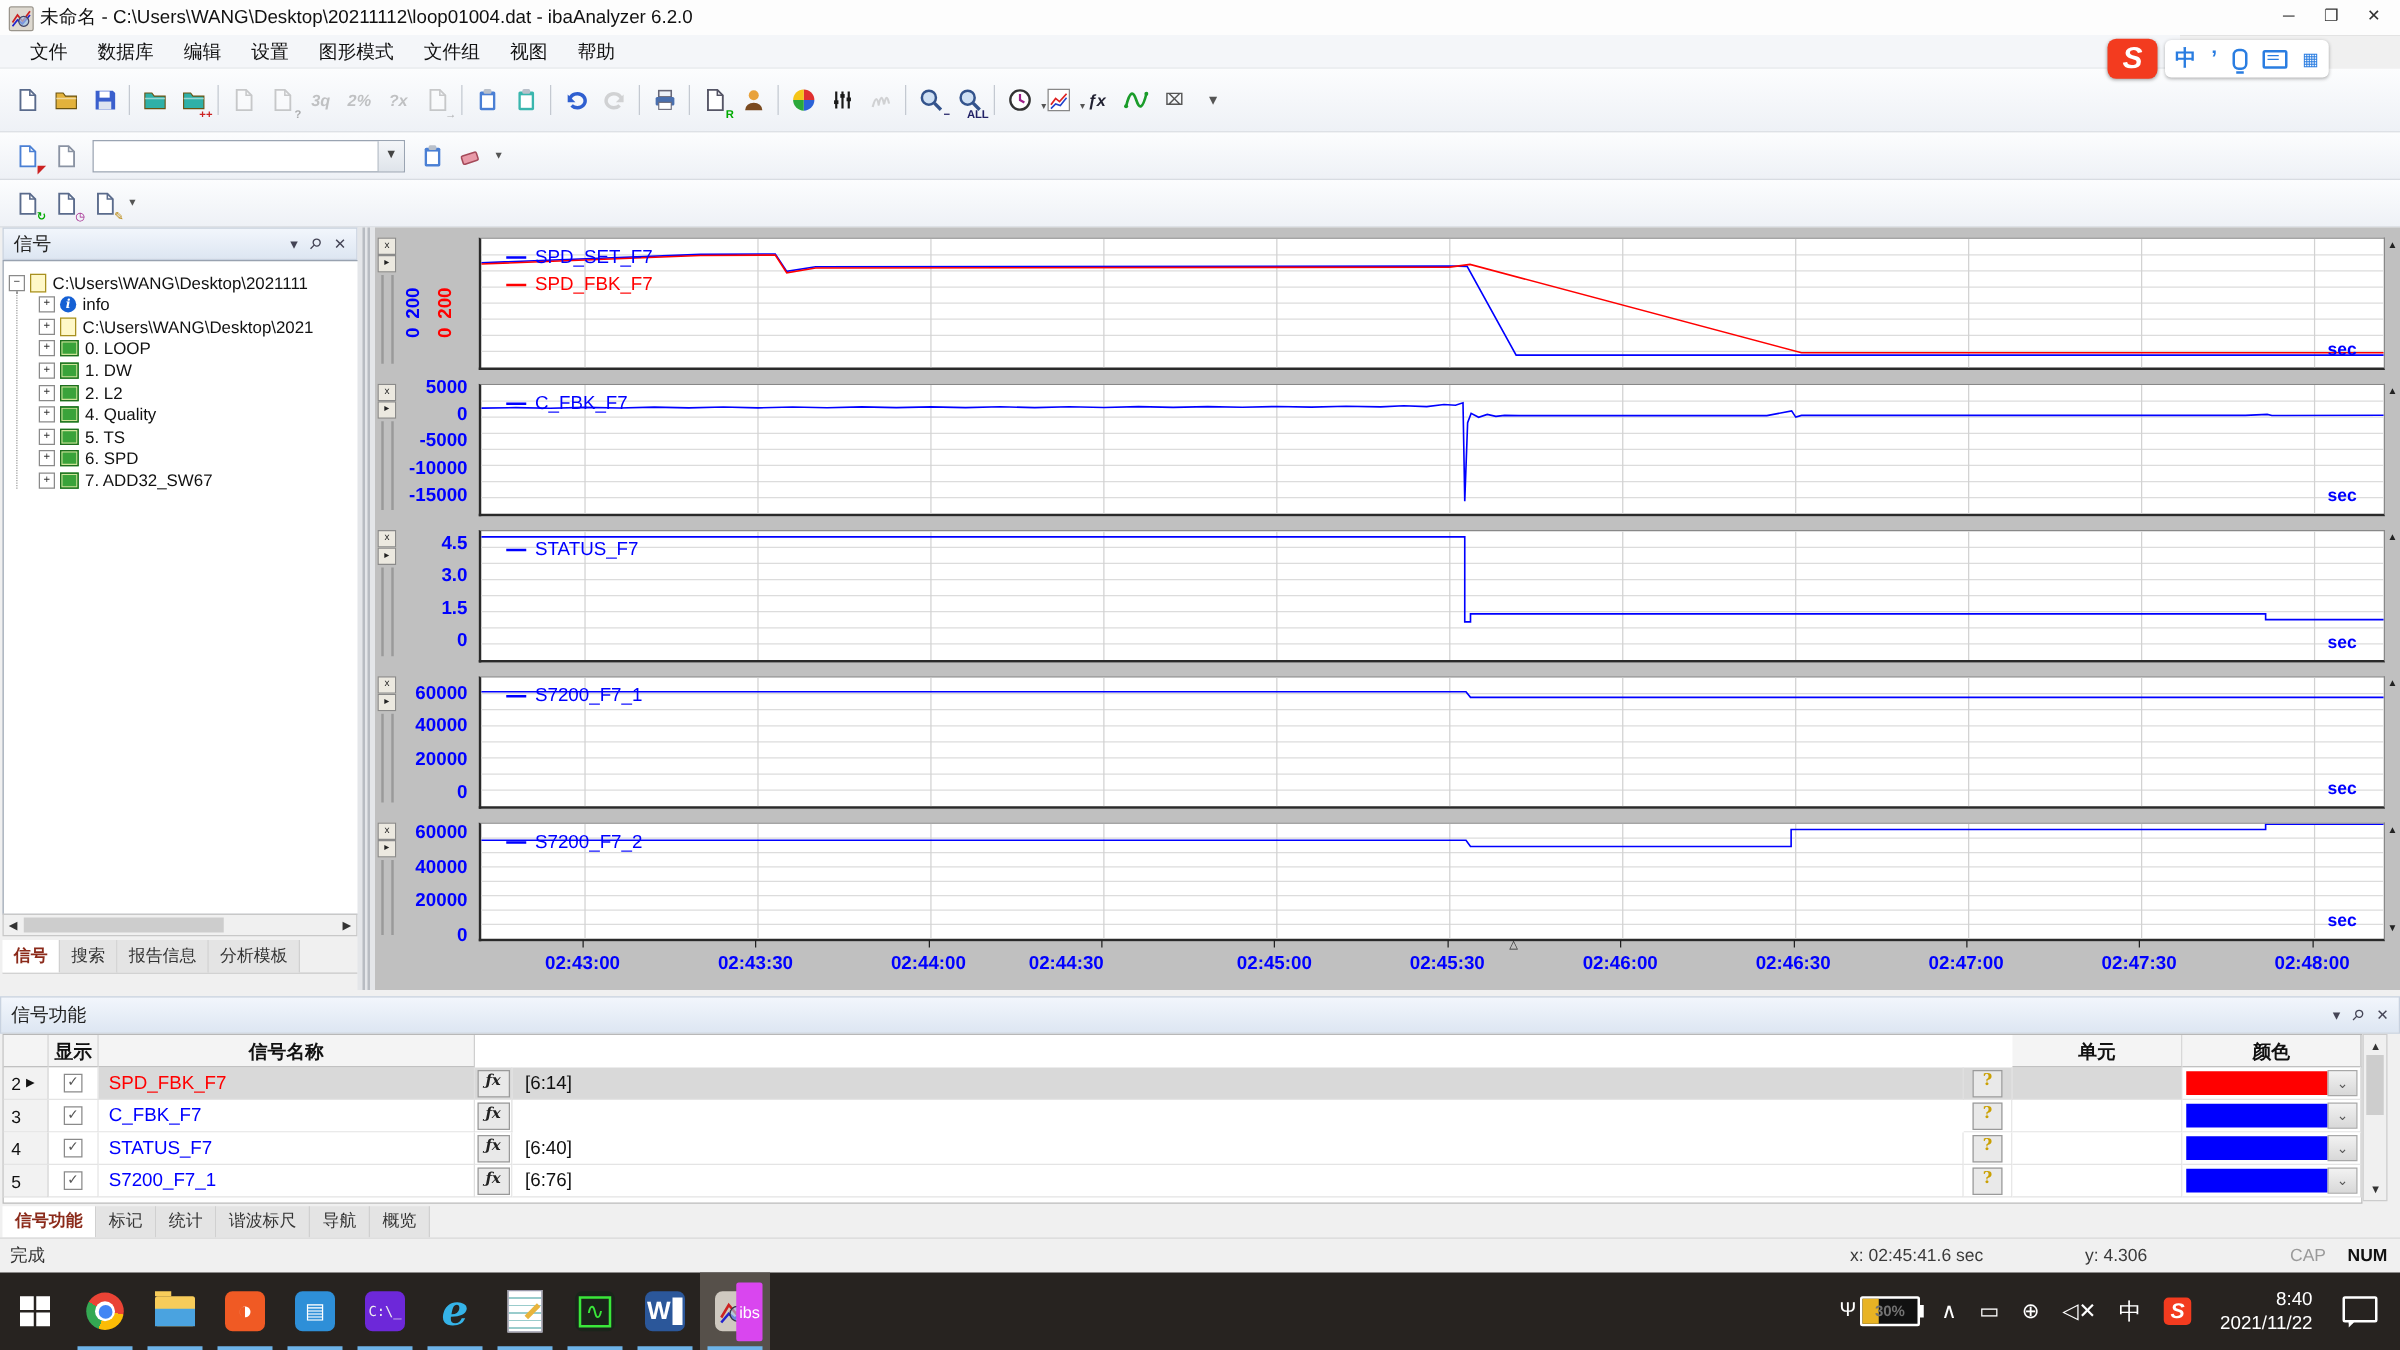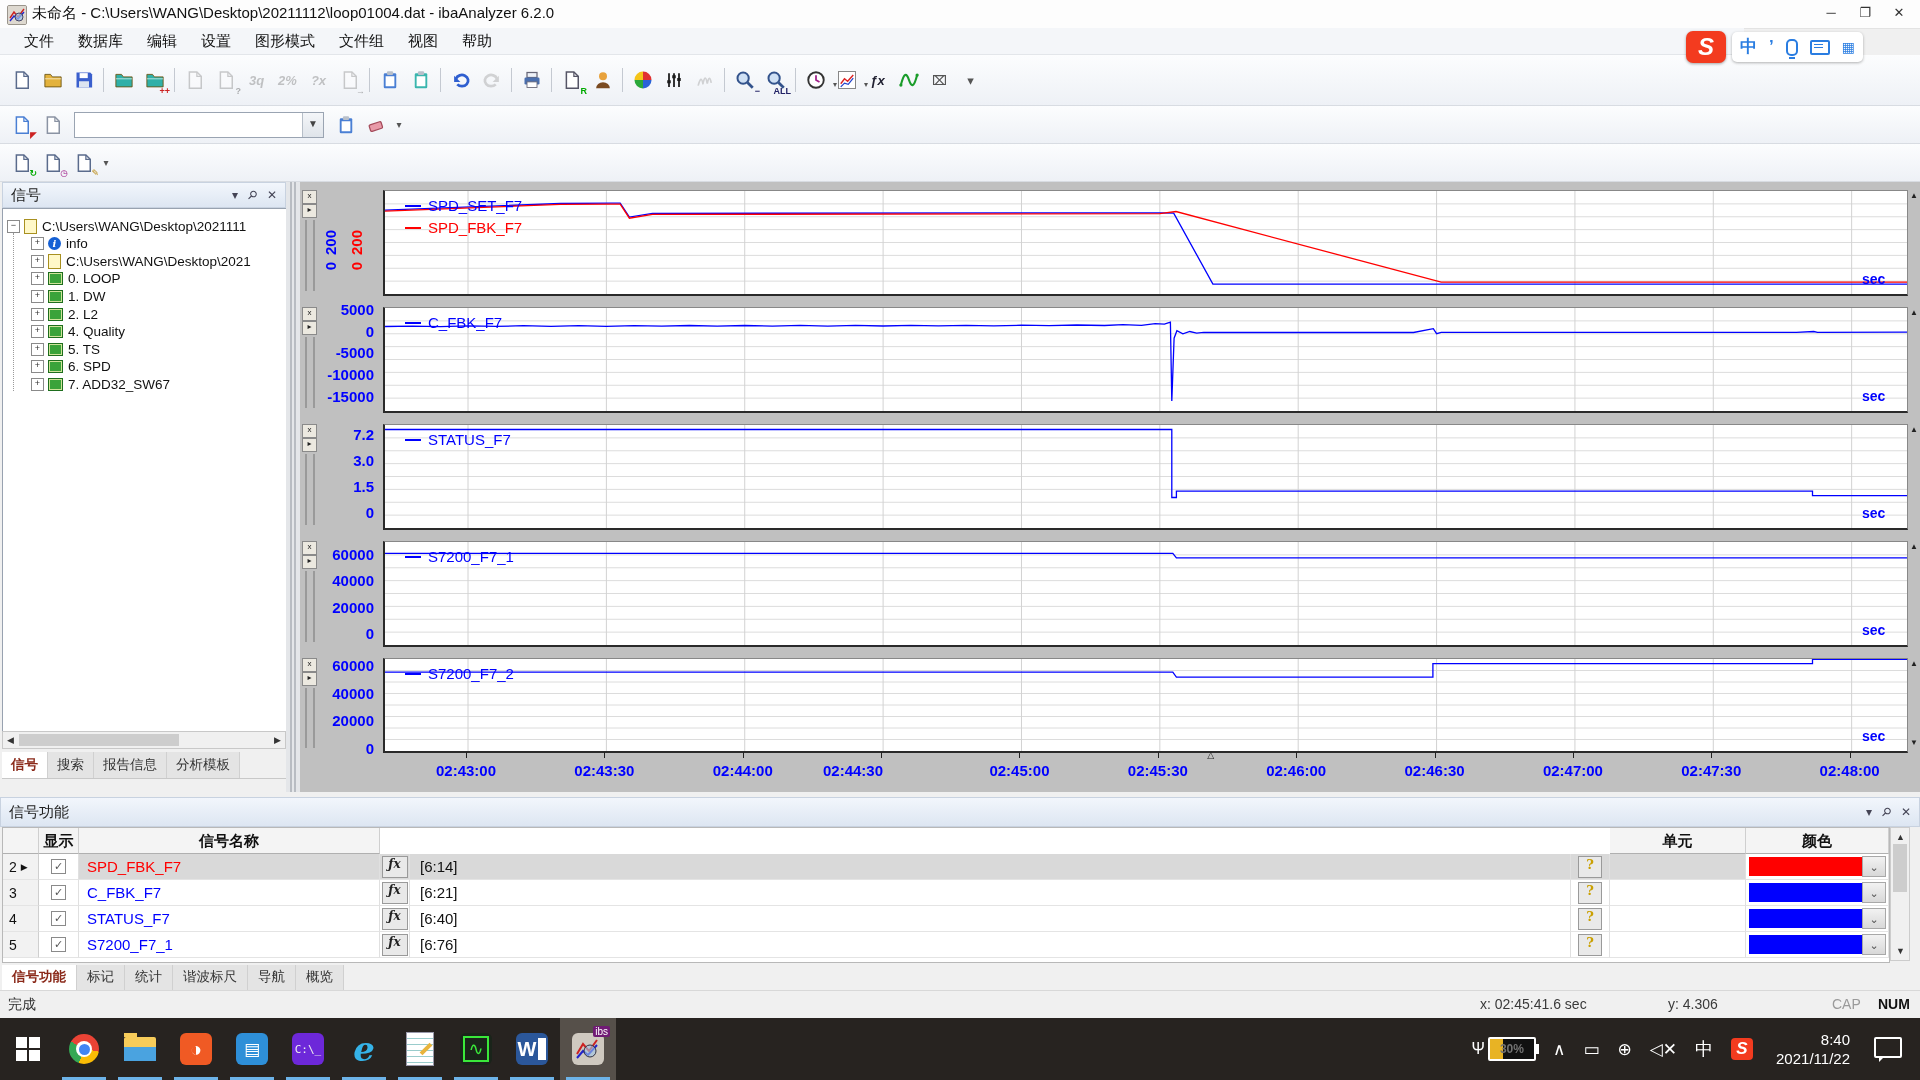--- a/index.html
+++ b/index.html
@@ -568,21 +568,21 @@
           <span class="dash" style="background: rgb(0, 0, 255);"></span>
           <span>C_FBK_F7</span>
         </div>
         <span class="seclab" style="left: 1562px; top: 81px;">sec</span>
       </div>
       <span class="rarrow" style="top: 126px;">▲</span>
       <div class="abs" style="left: 0px; top: 242px; width: 1620px; height: 103px;">
         <div class="strip-btn" style="left: 2px; top: 0px;">x</div>
         <div class="strip-btn" style="left: 2px; top: 14px;">▸</div>
         <div class="strip-rail" style="left: 5px; top: 30px; height: 71px;"></div>
-        <span class="ytick" style="left: 14px; top: 1.92424px; color: rgb(0, 0, 255);">7.2</span>
+        <span class="ytick" style="left: 14px; top: 1.92424px; color: rgb(0, 0, 255);">4.5</span>
         <span class="ytick" style="left: 14px; top: 27.9343px; color: rgb(0, 0, 255);">3.0</span>
         <span class="ytick" style="left: 14px; top: 53.9444px; color: rgb(0, 0, 255);">1.5</span>
         <span class="ytick" style="left: 14px; top: 79.9545px; color: rgb(0, 0, 255);">0</span>
         <div class="plot" style="top: 0px; height: 103px;"><svg width="1522" height="103" viewBox="0 0 1522 103">
             <line x1="0" x2="1522" y1="12.875" y2="12.875" stroke="#dcdcdc"></line>
             <line x1="0" x2="1522" y1="25.75" y2="25.75" stroke="#dcdcdc"></line>
             <line x1="0" x2="1522" y1="38.625" y2="38.625" stroke="#dcdcdc"></line>
             <line x1="0" x2="1522" y1="51.5" y2="51.5" stroke="#dcdcdc"></line>
             <line x1="0" x2="1522" y1="64.375" y2="64.375" stroke="#dcdcdc"></line>
             <line x1="0" x2="1522" y1="77.25" y2="77.25" stroke="#dcdcdc"></line>
@@ -740,21 +740,20 @@
           <div class="ddbtn">⌄</div>
         </div>
         <div class="cell rownum" style="left: 0px; top: 52px; width: 36px;">3</div>
         <div class="cell" style="left: 36px; top: 52px; width: 40px; background: rgb(255, 255, 255);">
           <span class="chk">✓</span>
         </div>
         <div class="cell" style="left: 76px; top: 52px; width: 301px; background: rgb(255, 255, 255); color: rgb(0, 0, 255); padding-left: 8px;">C_FBK_F7</div>
         <div class="cell" style="left: 377px; top: 52px; width: 30px; background: rgb(255, 255, 255);">
           <span class="fxbtn">ƒx</span>
         </div>
-        <div class="cell" style="left: 407px; top: 52px; width: 1161px; background: rgb(255, 255, 255); color: rgb(17, 17, 17); padding-left: 10px; font-size: 15px;">[6:21]</div>
         <div class="cell" style="left: 1568px; top: 52px; width: 39px; background: rgb(255, 255, 255);">
           <span class="qbtn">?</span>
         </div>
         <div class="cell" style="left: 1607px; top: 52px; width: 136px; background: rgb(255, 255, 255);"></div>
         <div class="cell" style="left: 1743px; top: 52px; width: 143px; background: rgb(255, 255, 255); position: absolute;">
           <div class="swatch" style="background: rgb(0, 0, 255);"></div>
           <div class="ddbtn">⌄</div>
         </div>
         <div class="cell rownum" style="left: 0px; top: 78px; width: 36px;">4</div>
         <div class="cell" style="left: 36px; top: 78px; width: 40px; background: rgb(255, 255, 255);">
@@ -878,21 +877,21 @@
         </div>
         <div class="tk-underline"></div>
       </div>
       <div class="tk-slot tk-active">
         <div class="tk-tile" style="background: rgb(207, 201, 192);">
           <svg width="26" height="26" viewBox="0 0 26 26">
             <path d="M2 18L8 8l6 7 8-11" stroke="#c22" fill="none" stroke-width="2"></path>
             <path d="M2 22l6-7 5 4 9-10" stroke="#22c" fill="none" stroke-width="2"></path>
             <circle cx="15" cy="15" r="6" fill="#9ec6e8" fill-opacity="0.6" stroke="#334"></circle>
           </svg>
-          <span style="position: absolute; right: 6px; top: 8px; background: #701a75; color: rgb(255, 255, 255); font-size: 10px; padding: 0px 2px; border-radius: 2px;">ibs</span>
+          <span style="position: absolute; right: 6px; top: 8px; background: #d946ef; color: rgb(255, 255, 255); font-size: 13px; padding: 16px 2px; border-radius: 2px;">ibs</span>
         </div>
         <div class="tk-underline"></div>
       </div>
       <div class="tray">
         <div style="display: flex; align-items: center; margin: 0px 8px;">
           <span style="color: rgb(255, 255, 255); font-size: 16px; margin-right: 3px;">Ψ</span>
           <div style="width: 44px; height: 20px; border: 2px solid rgb(255, 255, 255); border-radius: 2px; position: relative; background: rgb(17, 17, 17);">
             <div style="position: absolute; left: 0px; top: 0px; bottom: 0px; width: 30%; background: rgb(232, 179, 36);"></div>
             <span style="position: absolute; left: 0px; right: 0px; text-align: center; color: #737373; font-size: 12px; line-height: 20px; font-weight: bold;">30%</span>
             <div style="position: absolute; right: -5px; top: 5px; width: 3px; height: 10px; background: rgb(255, 255, 255);"></div>

